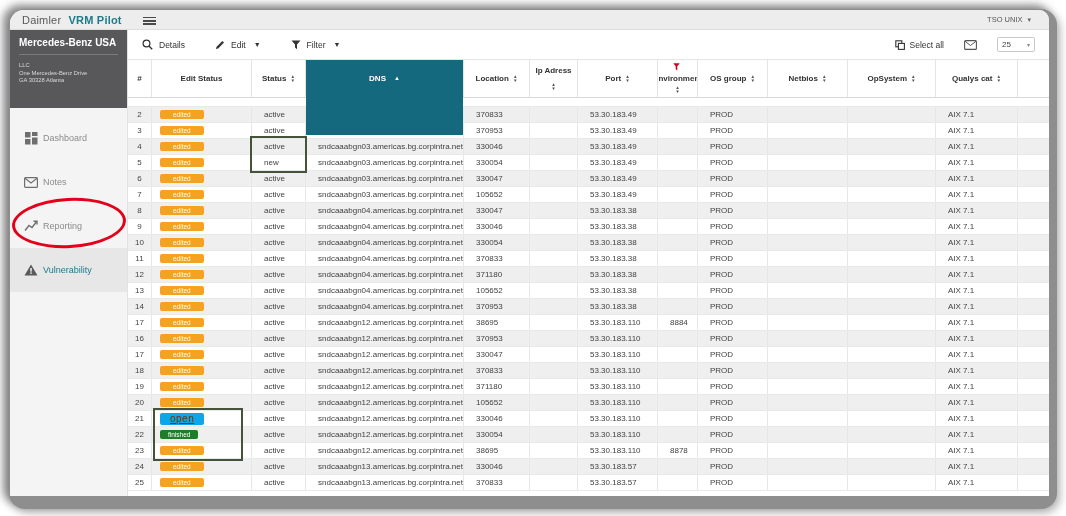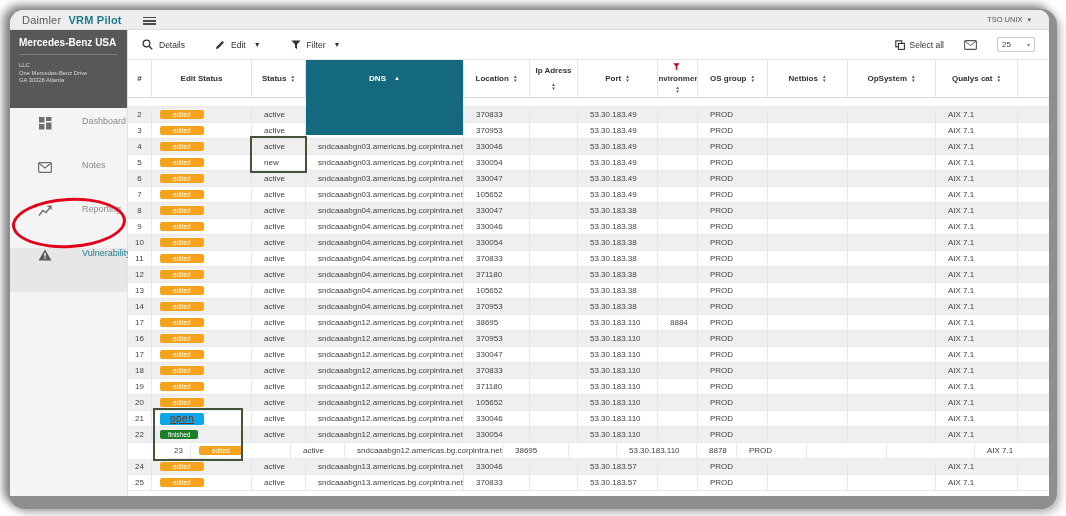--- a/index.html
+++ b/index.html
@@ -26,21 +26,21 @@
   
   .appbody { display:flex; height:466px; }
 
   
   .sidebar { position:relative; width:118px; background:#f4f4f4; flex:none; border-right:1px solid #e2e2e2; }
   .orgblock { height:78px; background:#58585a; color:#fff; padding:7px 9px; }
   .orgname { font-size:10px; font-weight:700; padding-bottom:6px; border-bottom:1px solid #7b7b7d; }
   .orglines { margin-top:7px; }
   .orglines div { font-size:5.8px; color:#d9d9d9; line-height:7.5px; }
   .nav { padding-top:8px; }
-  .navitem { height:44px; display:flex; align-items:flex-start; gap:30px; padding-left:28px; cursor:pointer; }
+  .navitem { height:44px; display:flex; align-items:center; gap:5px; padding-left:14px; cursor:pointer; }
   .navitem .nlabel { font-size:9px; color:#8b8b8b; }
   .navitem.active { background:#e7e7e7; }
   .navitem.active .nlabel { color:#1b7a8c; }
   .navicon { width:14px; height:14px; flex:none; display:flex; align-items:center; justify-content:center; }
   .red-ellipse { position:absolute; left:2px; top:168px; width:114px; height:50px; border:3px solid #e3001b; border-radius:50%; transform:rotate(-3deg); pointer-events:none; z-index:5; }
 
   
   .main { flex:1; background:#fff; display:flex; flex-direction:column; overflow:hidden; }
   .toolbar { height:30px; display:flex; align-items:center; padding:0 14px; border-bottom:1px solid #e6e6e6; background:#fff; }
   .tbtn { display:flex; align-items:center; gap:6px; font-size:8.5px; color:#333; margin-right:30px; cursor:pointer; }
@@ -632,21 +632,21 @@
                   <div class="cell c-qid">330054</div>
                   <div class="cell c-location"></div>
                   <div class="cell c-ip">53.30.183.110</div>
                   <div class="cell c-port"></div>
                   <div class="cell c-env">PROD</div>
                   <div class="cell c-osgroup"></div>
                   <div class="cell c-netbios"></div>
                   <div class="cell c-os">AIX 7.1</div>
                   <div class="cell c-qcat"></div>
                 </div>
-                <div class="tr" style="grid-template-columns: 24px 100px 54px 158px 66px 48px 80px 40px 70px 80px 88px 82px 56px; margin-left: 39px;">
+                <div class="tr" style="grid-template-columns: 24px 100px 54px 158px 66px 48px 80px 40px 70px 80px 88px 82px 56px;">
                   <div class="cell c-num">23</div>
                   <div class="cell c-edit">
                     <span class="badge b-edited">edited</span>
                   </div>
                   <div class="cell c-status">active</div>
                   <div class="cell c-dns">sndcaaabgn12.americas.bg.corpintra.net</div>
                   <div class="cell c-qid">38695</div>
                   <div class="cell c-location"></div>
                   <div class="cell c-ip">53.30.183.110</div>
                   <div class="cell c-port">8878</div>

